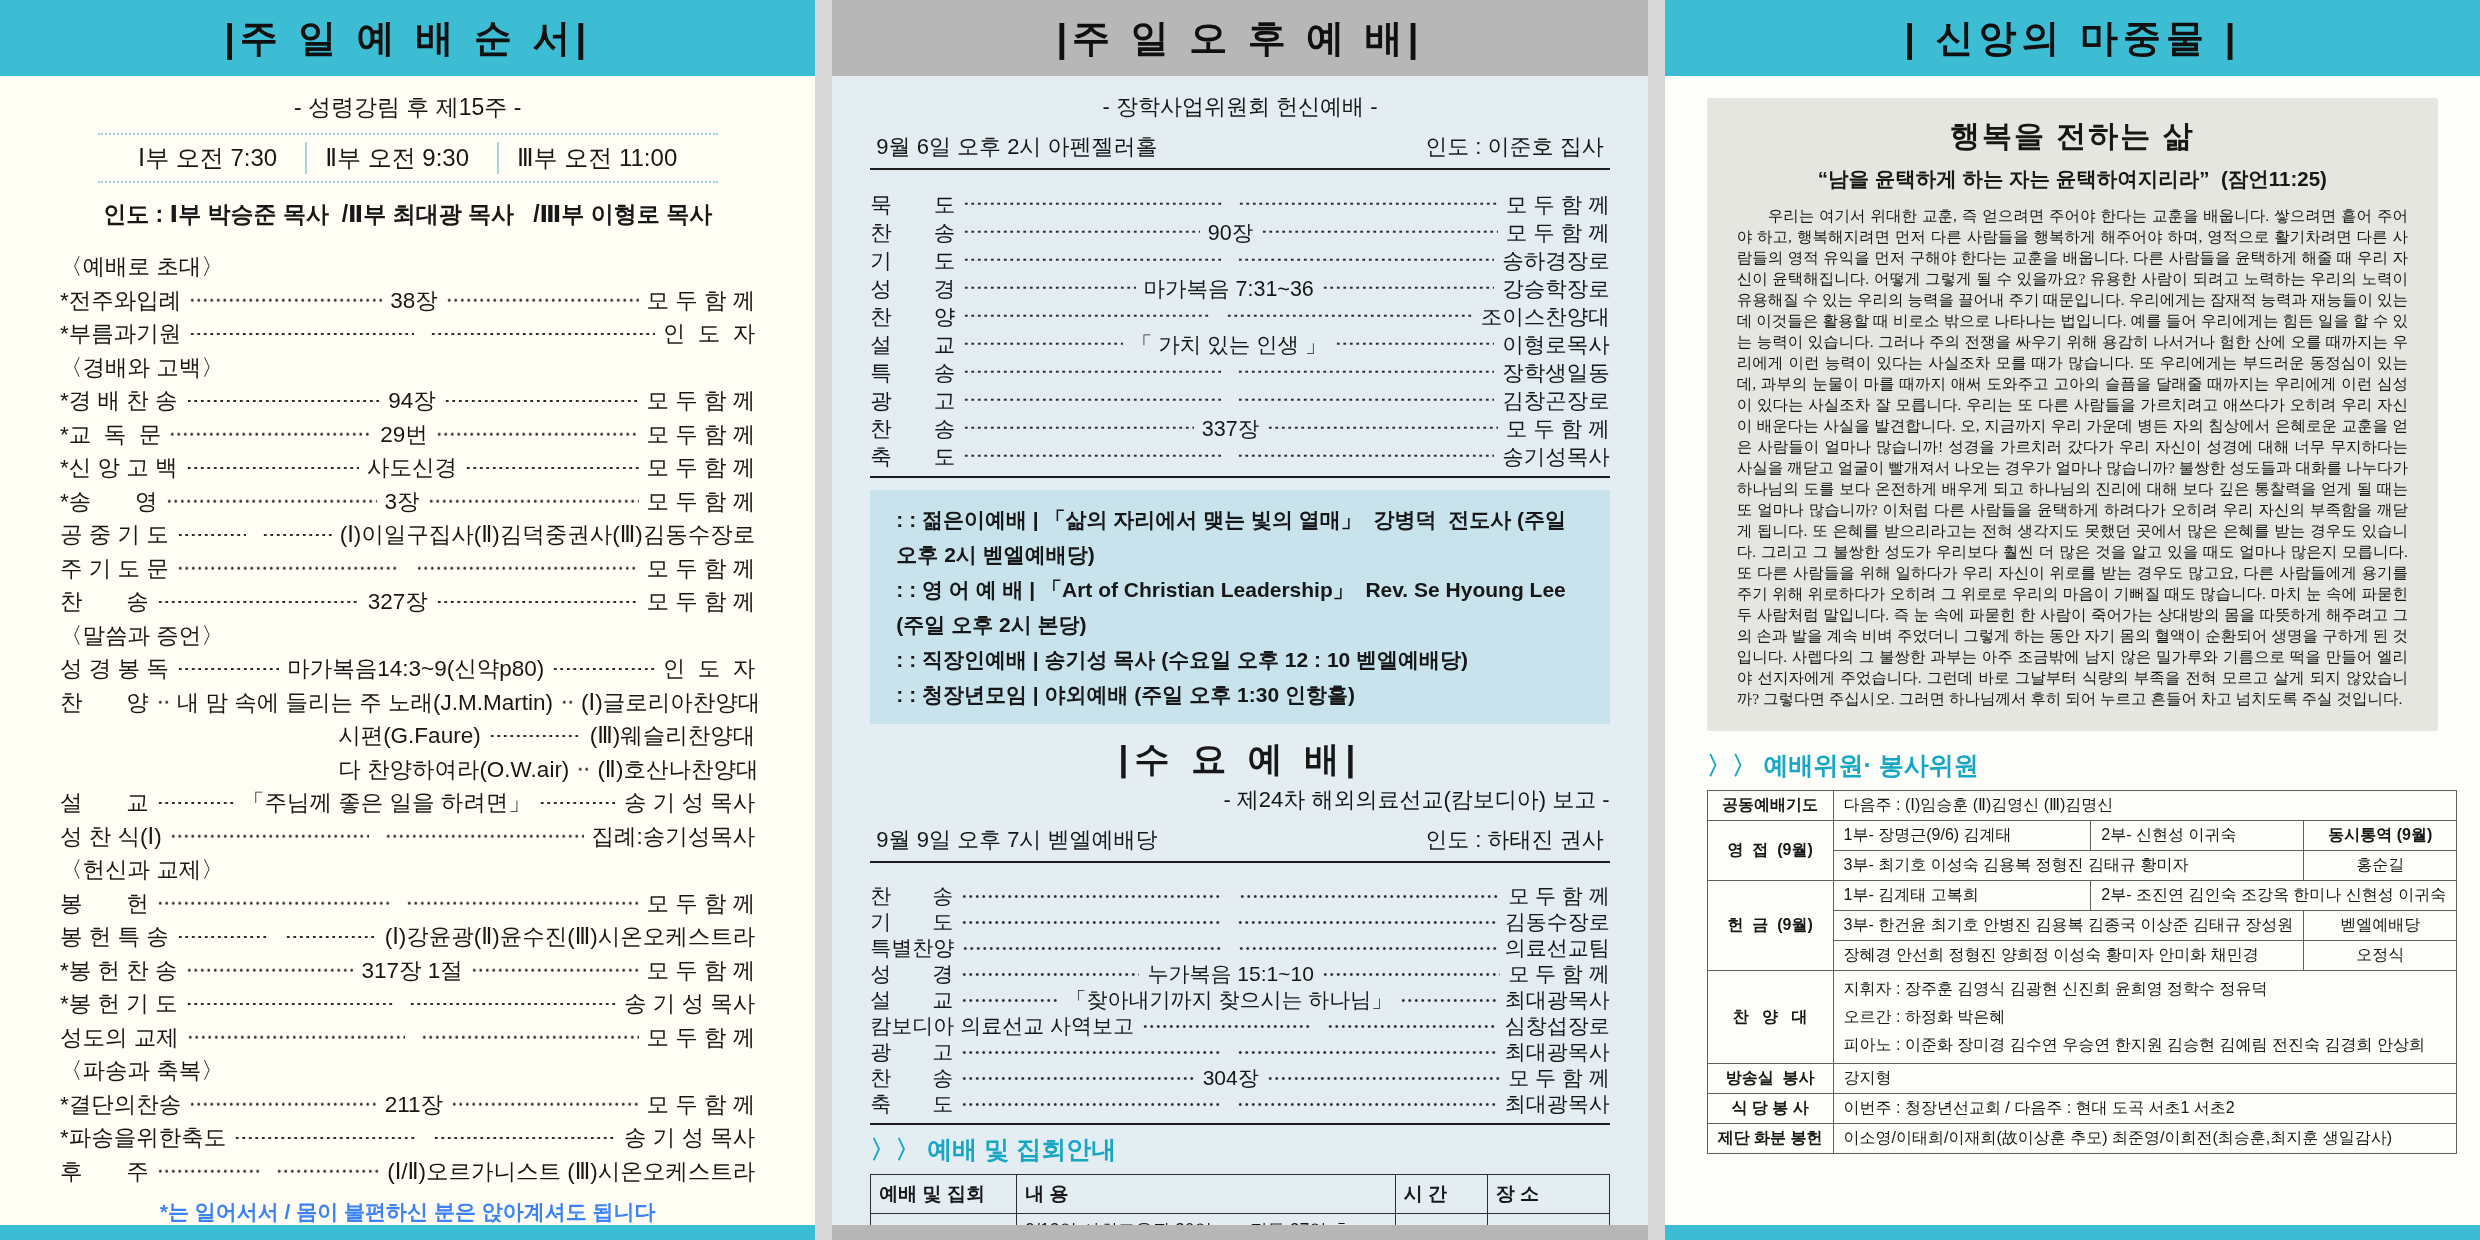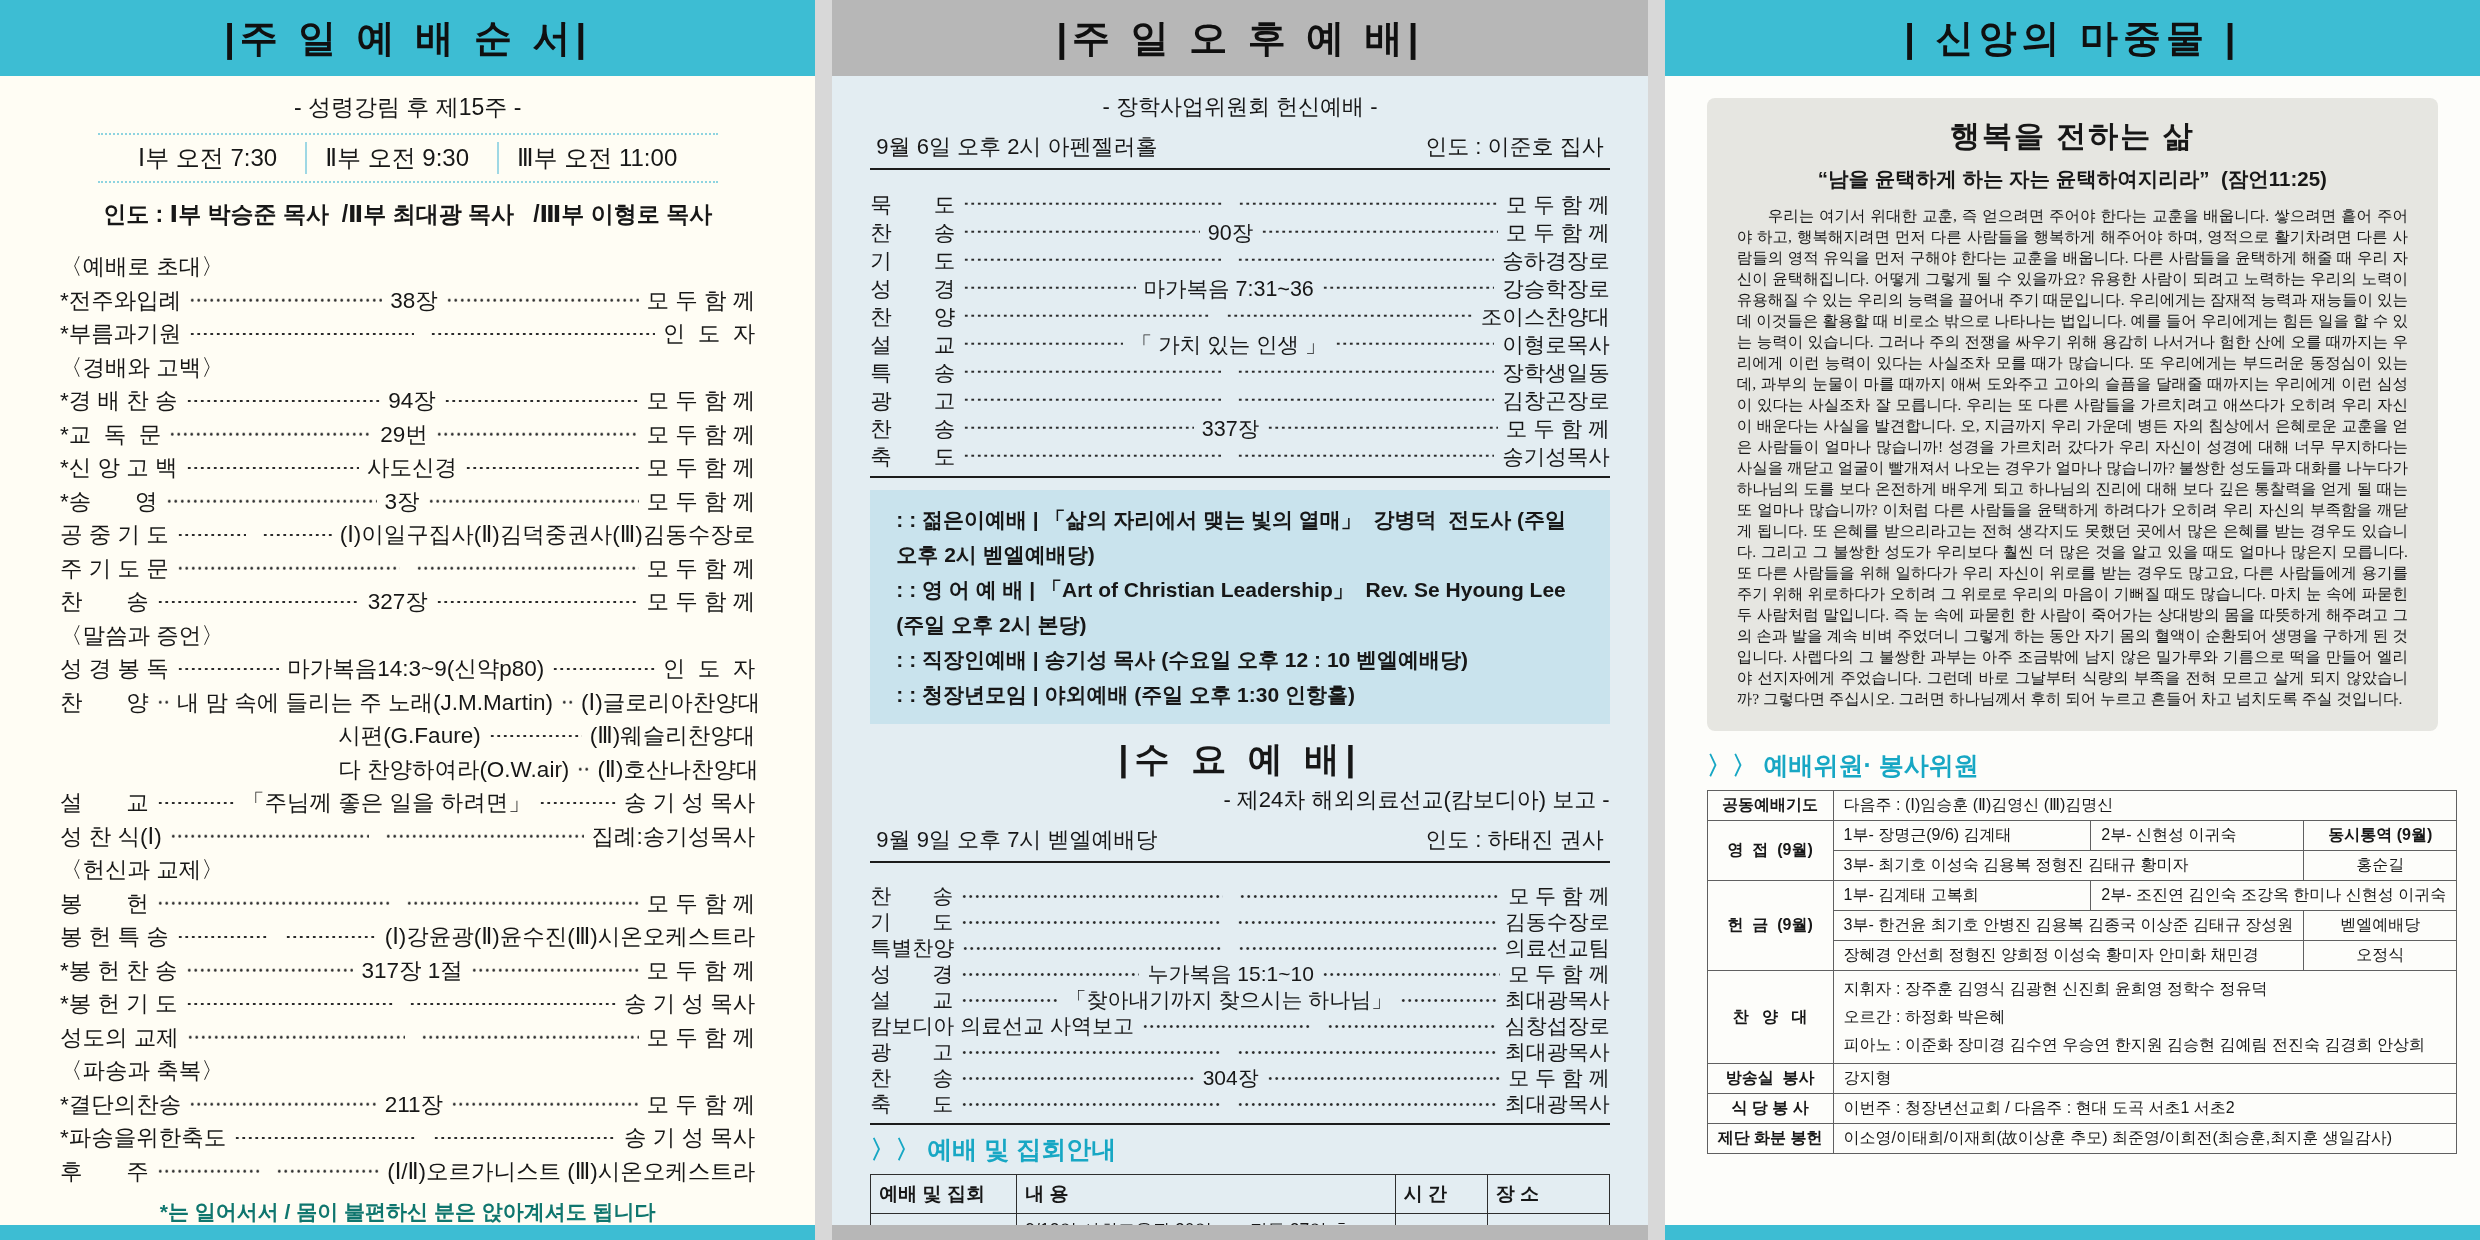--- a/index.html
+++ b/index.html
@@ -22,42 +22,42 @@
            font-size:24px;border-top:2px dotted #8ed4e0;border-bottom:2px dotted #8ed4e0;white-space:pre}
   .time-seg+.time-seg{border-left:2px solid #9fd8e4;margin-left:28px;padding-left:18px}
   .l-leaders{margin-top:16px;text-align:center;font-size:23px;font-weight:bold;white-space:pre}
   .order{margin-top:20px}
   .orow,.osec{display:flex;align-items:center;height:33.5px;font-size:22.5px}
   .lbl,.mid,.who{white-space:pre}
   .dots{flex:1 1 auto;height:1em;margin:0 8px;min-width:12px;
         background-image:radial-gradient(circle,#2b2b2b 1.2px,transparent 1.5px);
         background-size:6.5px 100%;background-repeat:repeat-x;background-position:0 58%}
   .sp{flex:0 0 40%}
-  .l-note{margin-top:10px;text-align:center;font-size:21px;color:#0f766e;font-weight:bold}
+  .l-note{margin-top:10px;text-align:center;font-size:21px;color:#3b82f6;font-weight:bold}
 
   
   .mid-body{background:#e3edf2;padding:0 38px}
   .m-sub{margin-top:16px;text-align:center;font-size:22px}
   .m-line{display:flex;justify-content:space-between;margin:10px 6px 0;font-size:22px;white-space:pre}
   .m-rule{border:none;border-top:2px solid #1c1c1c;margin:6px 0}
   .m-order .orow{height:28px;font-size:21.5px}
   .notice{margin:12px 0 0;background:#c9e3ed;padding:12px 26px;font-size:21px;font-weight:600;line-height:35px}
   .notice-line{white-space:pre-wrap}
   .w-title{margin-top:12px;text-align:center;font-size:35px;font-weight:bold;letter-spacing:6px;white-space:pre}
   .w-sub{margin-top:2px;text-align:right;font-size:22px}
   .w-order .orow{height:26px;font-size:21px}
   .sched-head{margin:8px 0 8px;font-size:25px;font-weight:bold;color:#17a7c4}
   table.sched{width:100%;border-collapse:collapse;font-size:17.5px;table-layout:fixed}
   .sched th,.sched td{border:1.6px solid #2e2e2e;padding:4px 8px;text-align:left;overflow:hidden}
   .sched th{font-size:19px;font-weight:bold;height:30px}
   .sched td.cell-content{text-align:left;white-space:pre-line}
 
   
   .right-body{background:#fdfdfa;padding:0 42px}
-  .article{margin-top:22px;background:#e6e6e1;border-radius:8px;padding:18px 30px 22px}
+  .article{margin-top:22px;background:#e6e6e1;border-radius:2px;padding:18px 30px 22px}
   .a-title{text-align:center;font-size:30px;font-weight:bold;letter-spacing:2px}
   .a-verse{margin-top:8px;text-align:center;font-size:20.5px;font-weight:bold;white-space:pre-wrap}
   .a-body{margin-top:12px;font-size:15.5px;line-height:21px;text-align:justify;text-indent:2em;
           font-family:"Liberation Serif","DejaVu Serif",serif}
   .comm-head{margin:18px 0 8px;font-size:25px;font-weight:bold;color:#17a7c4}
   table.comm{width:100%;border-collapse:collapse;font-size:16px}
   .comm td{border:1.4px solid #606060;padding:4px 10px;vertical-align:middle;white-space:nowrap;overflow:hidden}
   .comm td.c-label{font-weight:bold;text-align:center;width:170px;white-space:pre}
   .comm td.c-center{text-align:center;width:132px}
   .comm .line{line-height:28px}

